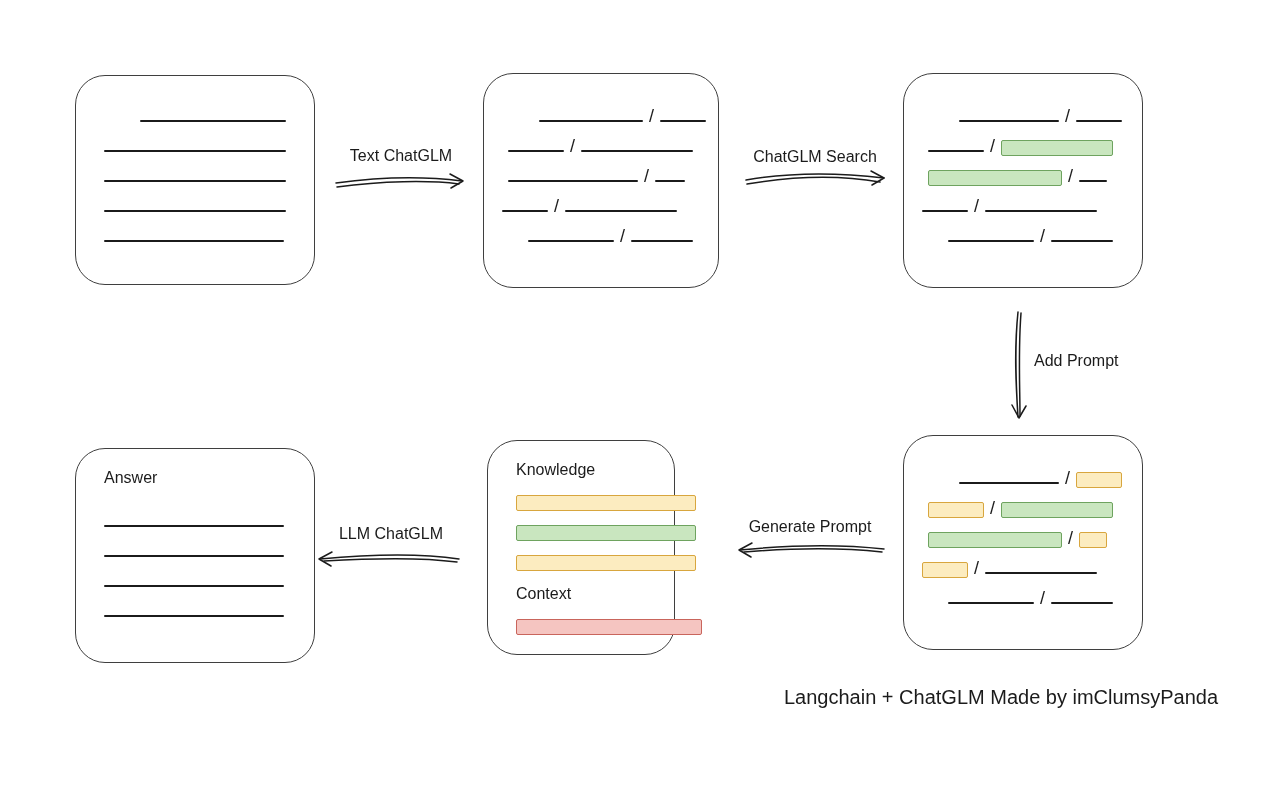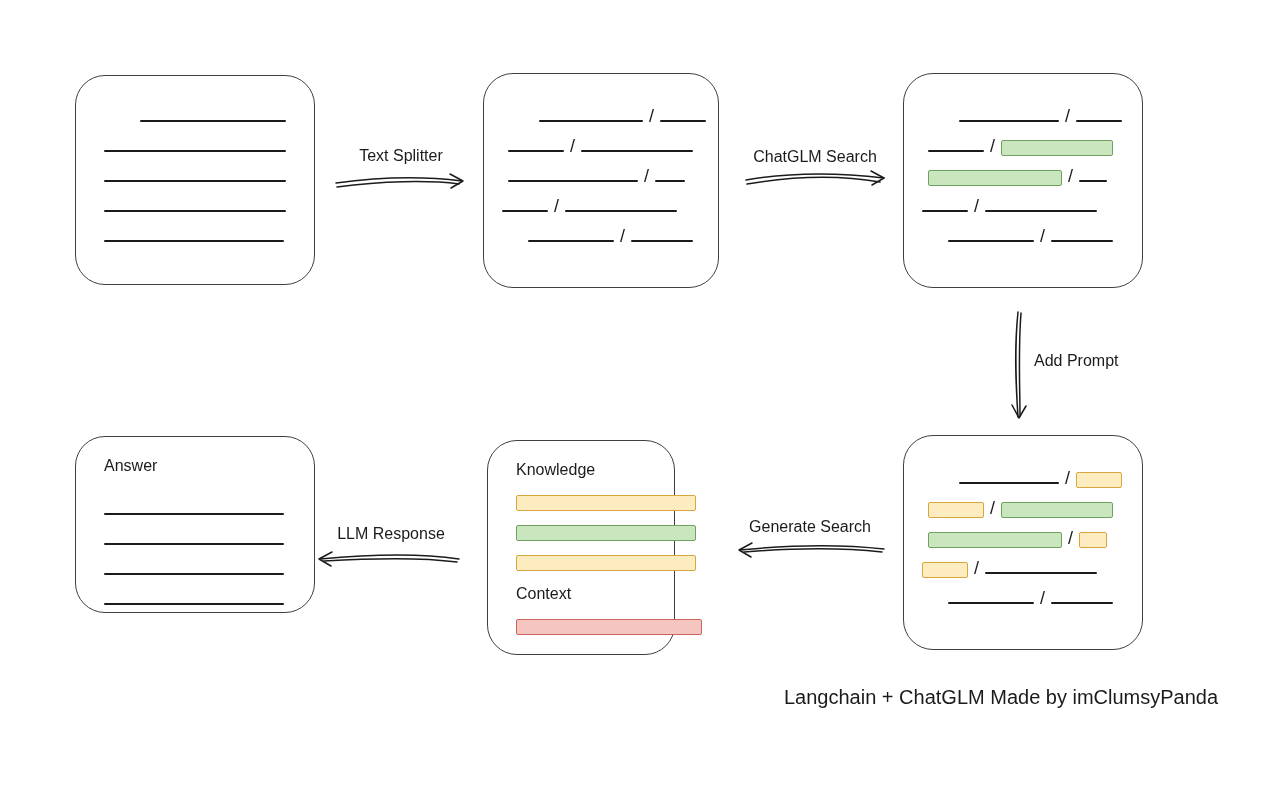--- a/index.html
+++ b/index.html
@@ -181,39 +181,39 @@
         </div>
       </div>
     <div class="box-heading heading-question">Context</div>
     <div class="bars">
         <div class="chunk-row">
           <span class="seg red" style="width: 186px;"></span>
         </div>
       </div>
   </div>
 
-  <div class="box text-box" style="left:75px; top:436px; width:240px; height:177px;">
+  <div class="box text-box" style="left:75px; top:448px; width:240px; height:215px;">
     <div class="box-heading">Answer</div>
     <div class="bars" style="margin-top:16px;">
         <div class="chunk-row">
           <span class="seg line" style="width: 180px;"></span>
         </div>
         <div class="chunk-row">
           <span class="seg line" style="width: 180px;"></span>
         </div>
         <div class="chunk-row">
           <span class="seg line" style="width: 180px;"></span>
         </div>
         <div class="chunk-row">
           <span class="seg line" style="width: 180px;"></span>
         </div>
       </div>
   </div>
 
-  <div class="arrow-label" style="left:338px; top:147px; width:126px; text-align:center;">Text Splitter</div>
+  <div class="arrow-label" style="left:338px; top:147px; width:126px; text-align:center;">Text ChatGLM</div>
   <div class="arrow-label" style="left:746px; top:148px; width:138px; text-align:center;">ChatGLM Search</div>
   <div class="arrow-label" style="left:1034px; top:352px;">Add Prompt</div>
-  <div class="arrow-label" style="left:736px; top:518px; width:148px; text-align:center;">Generate Search</div>
-  <div class="arrow-label" style="left:328px; top:525px; width:126px; text-align:center;">LLM Response</div>
+  <div class="arrow-label" style="left:736px; top:518px; width:148px; text-align:center;">Generate Prompt</div>
+  <div class="arrow-label" style="left:328px; top:525px; width:126px; text-align:center;">LLM ChatGLM</div>
 
   <div class="caption">Langchain + ChatGLM Made by imClumsyPanda</div>
 
 </div>
 
 </body></html>

